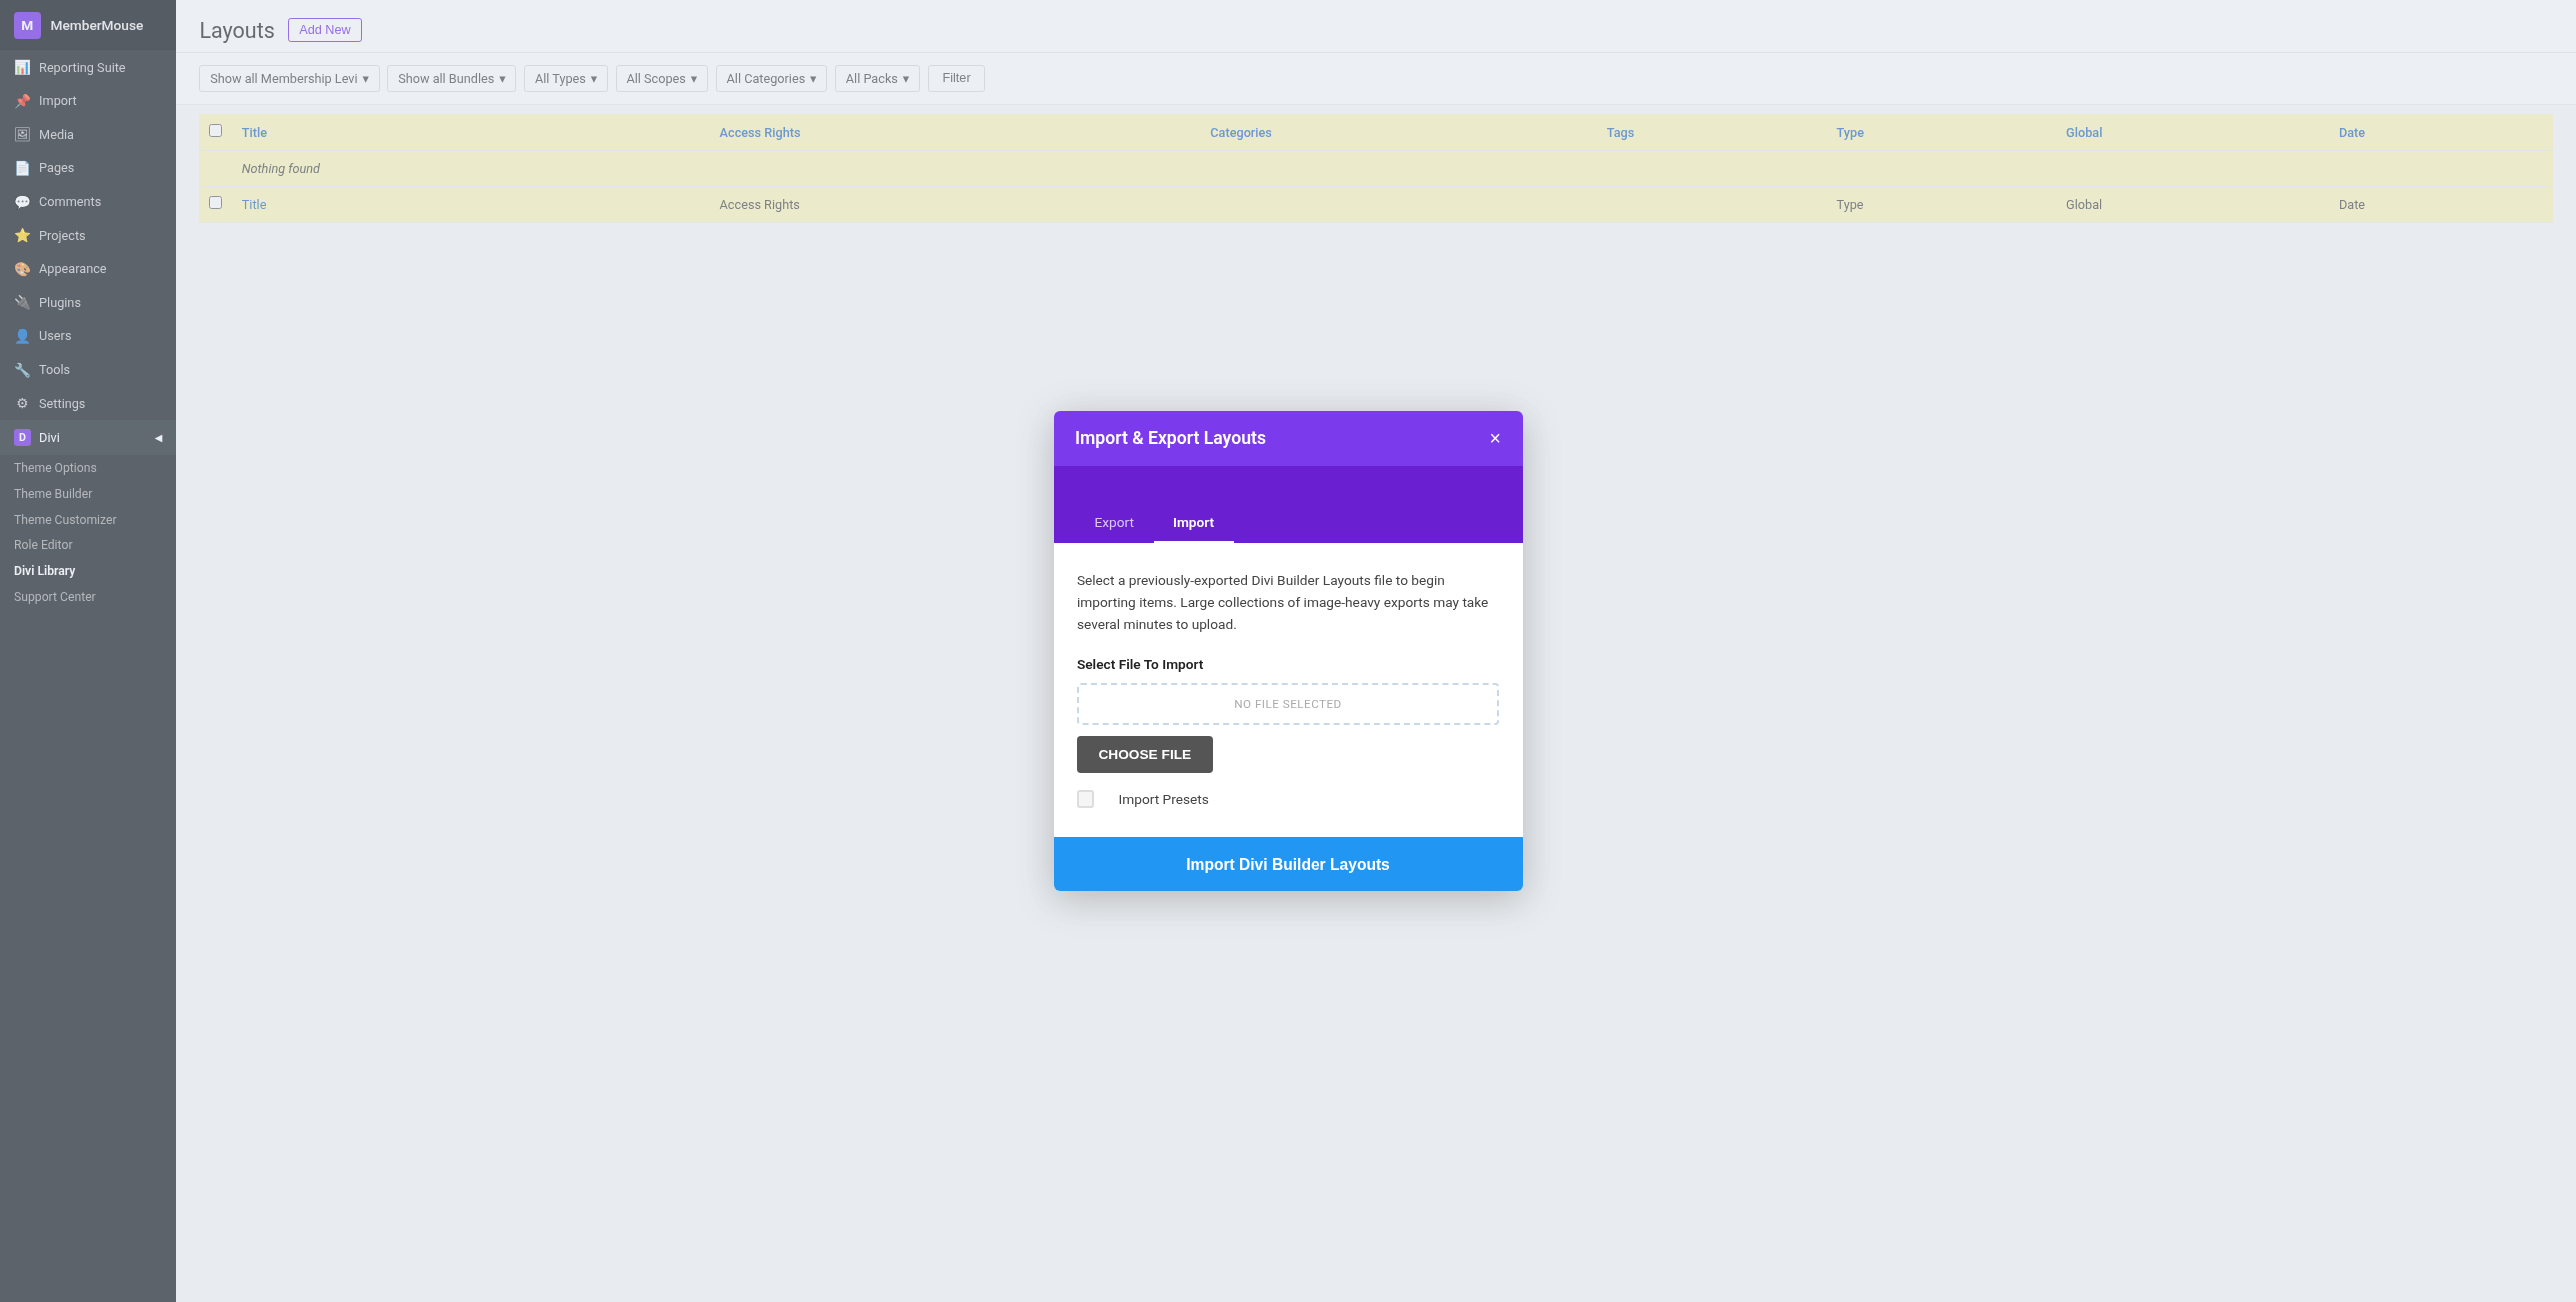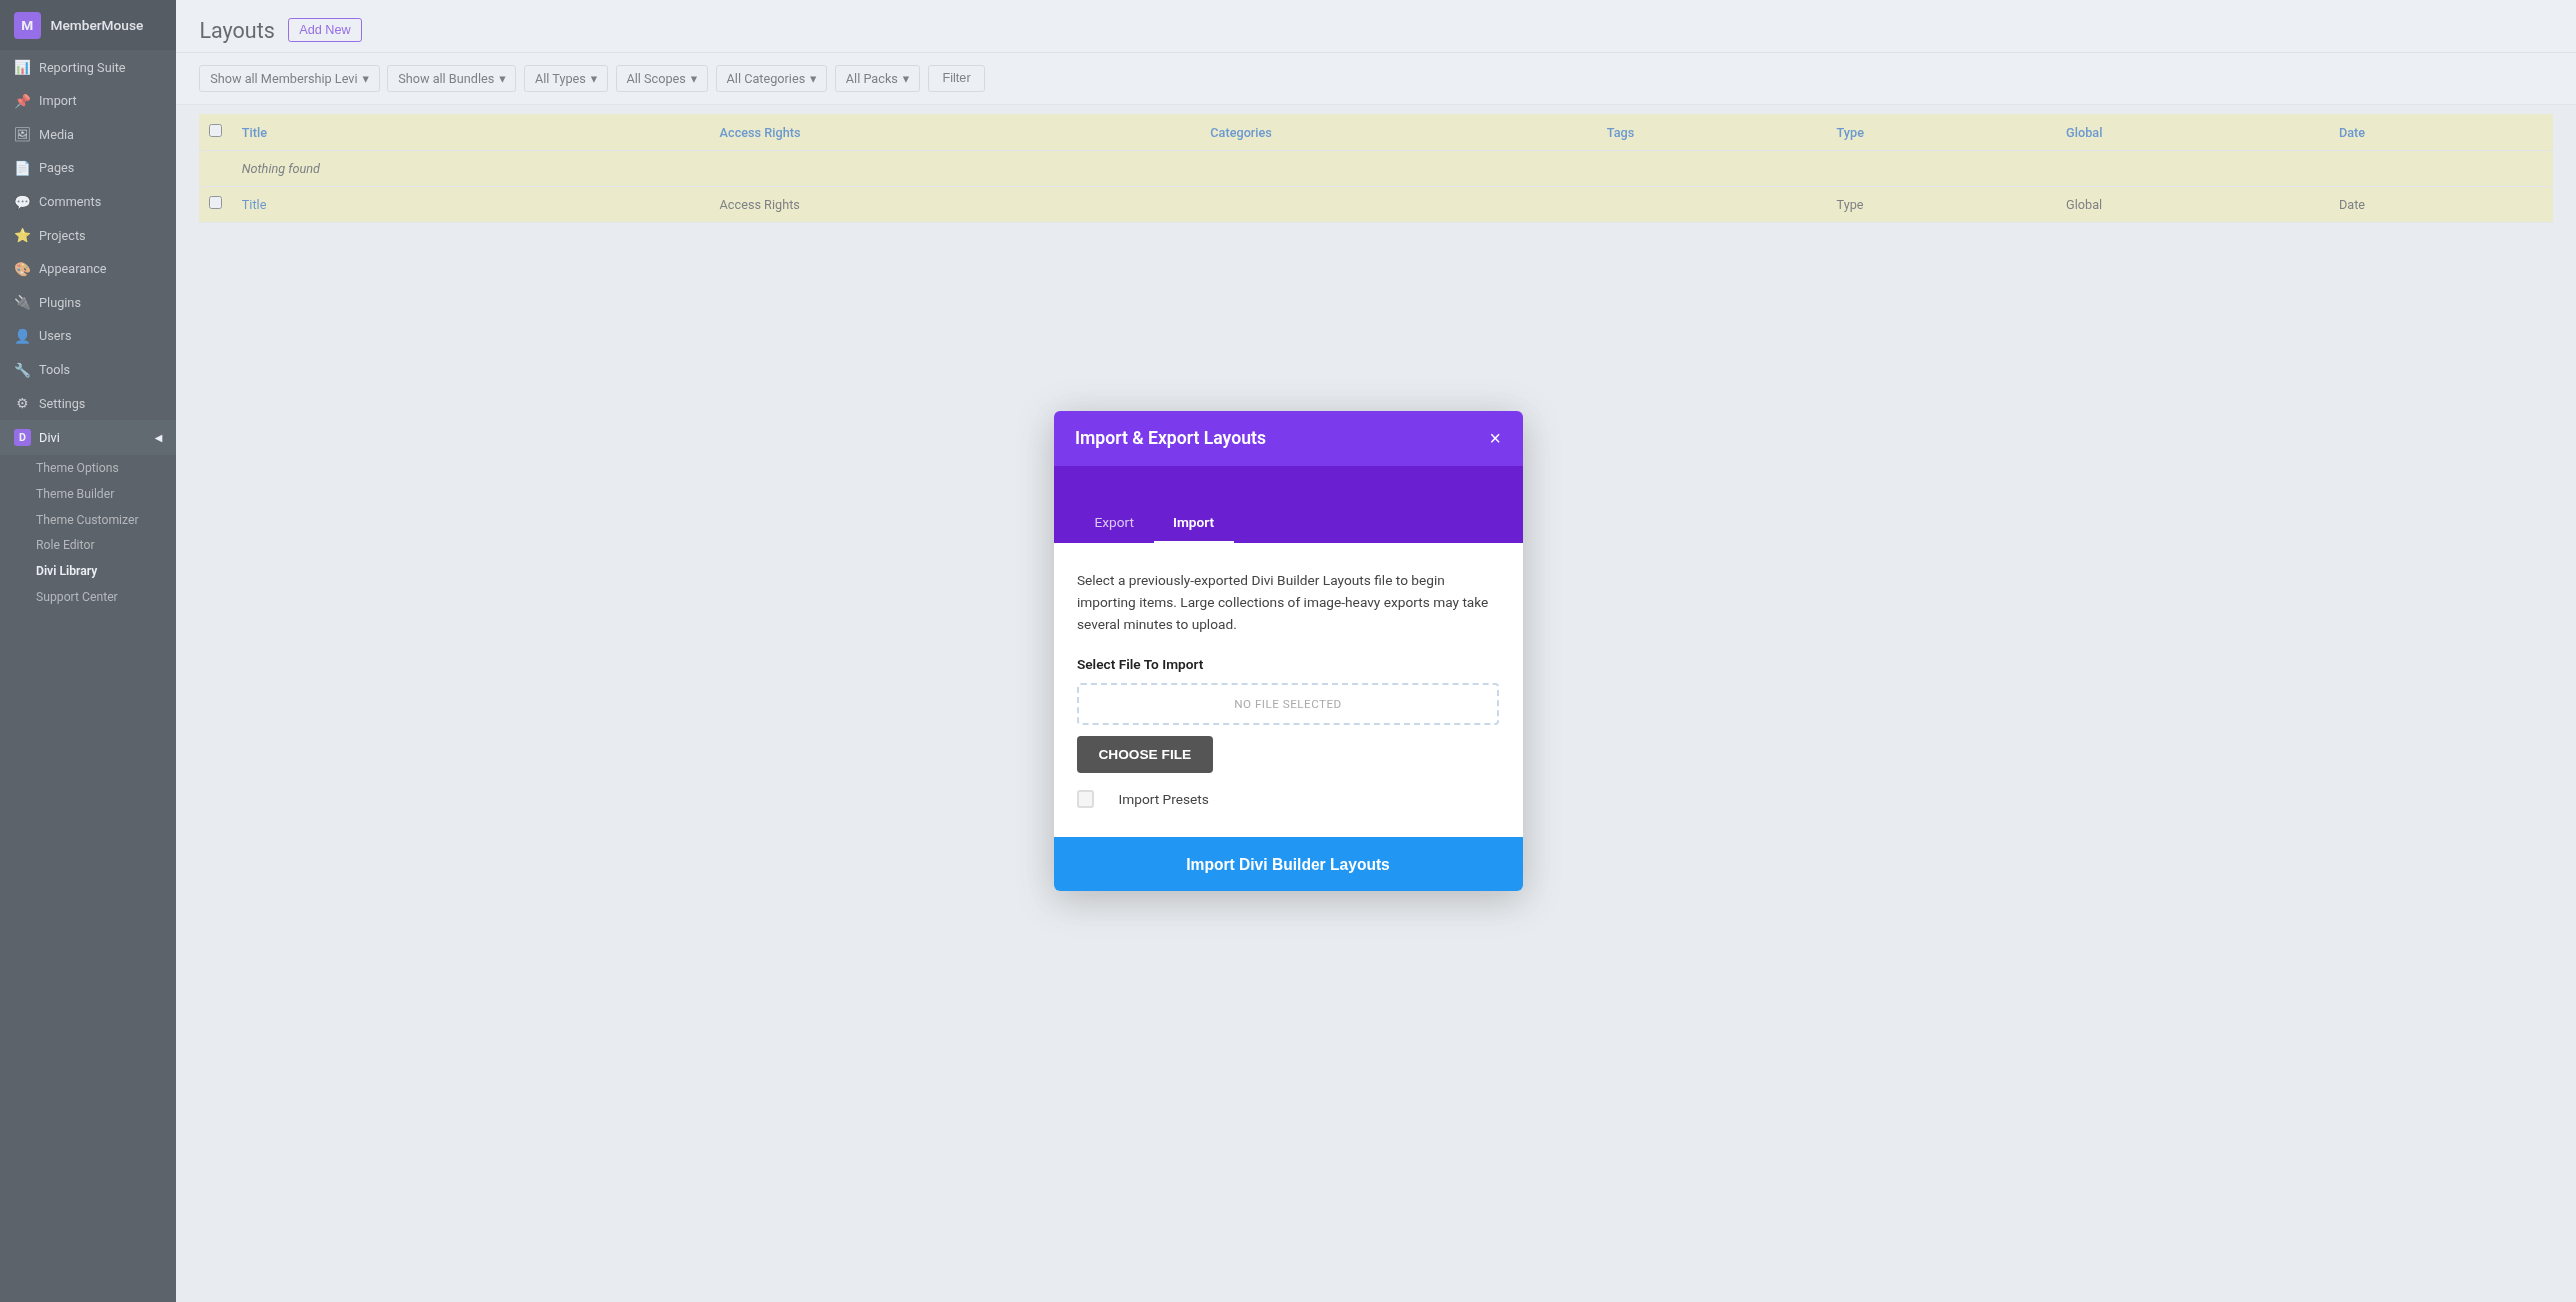--- a/index.html
+++ b/index.html
@@ -42,21 +42,21 @@
       align-items: center;
       padding: 8.8px 13.7px;
       cursor: pointer;
       gap: 7.8px;
       font-size: 12.7px;
       color: #ccc;
       transition: background 0.15s;
     }
     .sidebar-item.active { background: #2c3338; color: #fff; }
     .sidebar-item .icon { font-size: 13.7px; width: 17.6px; text-align: center; }
-    .sidebar-sub { padding-left: 36px; font-size: 12.2px; color: #aaa; }
+    .sidebar-sub { padding-left: 14px; font-size: 12.2px; color: #aaa; }
     .sidebar-sub-item {
       padding: 5.9px 13.7px 5.9px 0;
       cursor: pointer;
       color: #aaa;
       font-size: 12.2px;
     }
     .sidebar-sub-item.active { color: #fff; font-weight: 600; }
     .sidebar-arrow {
       margin-left: auto;
       font-size: 9.8px;

